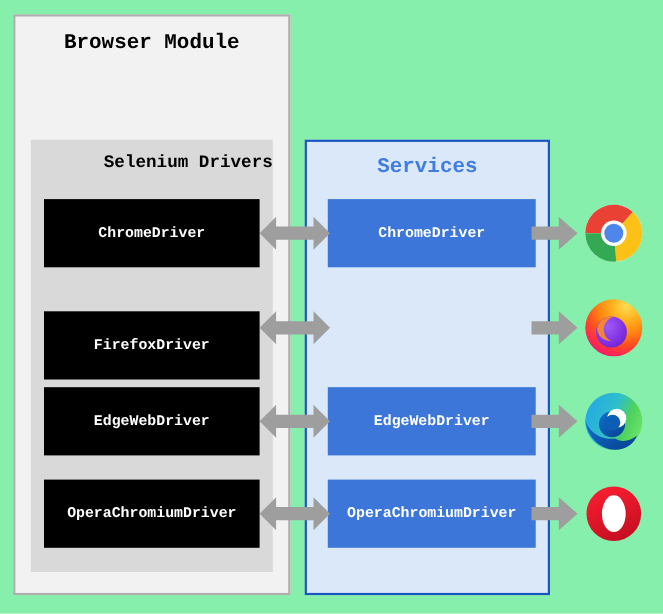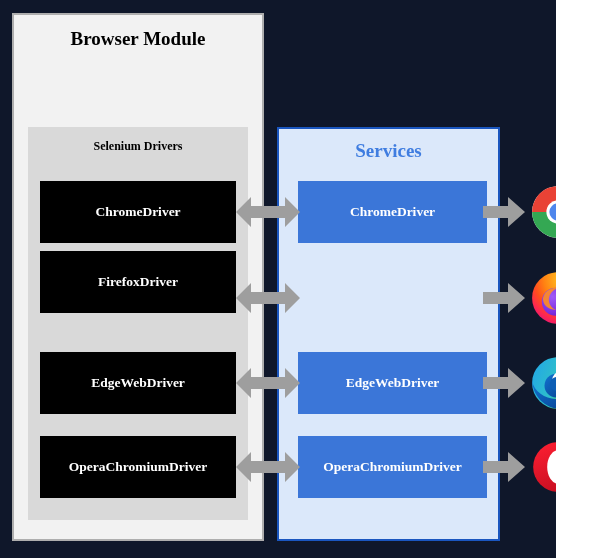--- a/index.html
+++ b/index.html
@@ -1,21 +1,21 @@
 <!DOCTYPE html>
 <html><head>
 <meta charset="utf-8">
 <style>
   html, body { margin: 0; padding: 0; background: #ffffff; }
   * { box-sizing: border-box; }
   .stage {
     position: relative;
-    width: 556px; height: 558px;
-    background: #0f172a;
-    font-family: Liberation Serif, serif;
+    width: 603px; height: 558px;
+    background: #86efac;
+    font-family: Liberation Mono, monospace;
     overflow: hidden;
   }
 
   
   .browser-module {
     position: absolute; left: 12px; top: 13px;
     width: 252px; height: 528px;
     background: #f2f2f2;
     border: 2px solid #aeaeae;
   }
@@ -31,32 +31,32 @@
     display: flex; align-items: center; justify-content: center;
     font-size: 16px; font-weight: bold; color: #000000;
   }
   .selenium {
     position: absolute; left: 14px; top: 112px;
     width: 220px; height: 393px;
     background: #d9d9d9;
   }
   .selenium-title {
     margin: 12px 0 0 0;
-    text-align: center;
-    font-size: 12px; font-weight: bold; color: #000000;
+    text-align: right;
+    font-size: 16px; font-weight: bold; color: #000000;
   }
   .driver-box {
     position: absolute; left: 12px;
     width: 196px; height: 62px;
     background: #000000;
     display: flex; align-items: center; justify-content: center;
     color: #ffffff; font-size: 13.5px; font-weight: bold;
   }
   .driver-box.r1 { top: 54px; }
-  .driver-box.r2 { top: 124px; }
+  .driver-box.r2 { top: 156px; }
   .driver-box.r3 { top: 225px; }
   .driver-box.r4 { top: 309px; }
 
   
   .services {
     position: absolute; left: 277px; top: 127px;
     width: 223px; height: 414px;
     background: #dbe8fa;
     border: 2px solid #1a56bf;
   }

